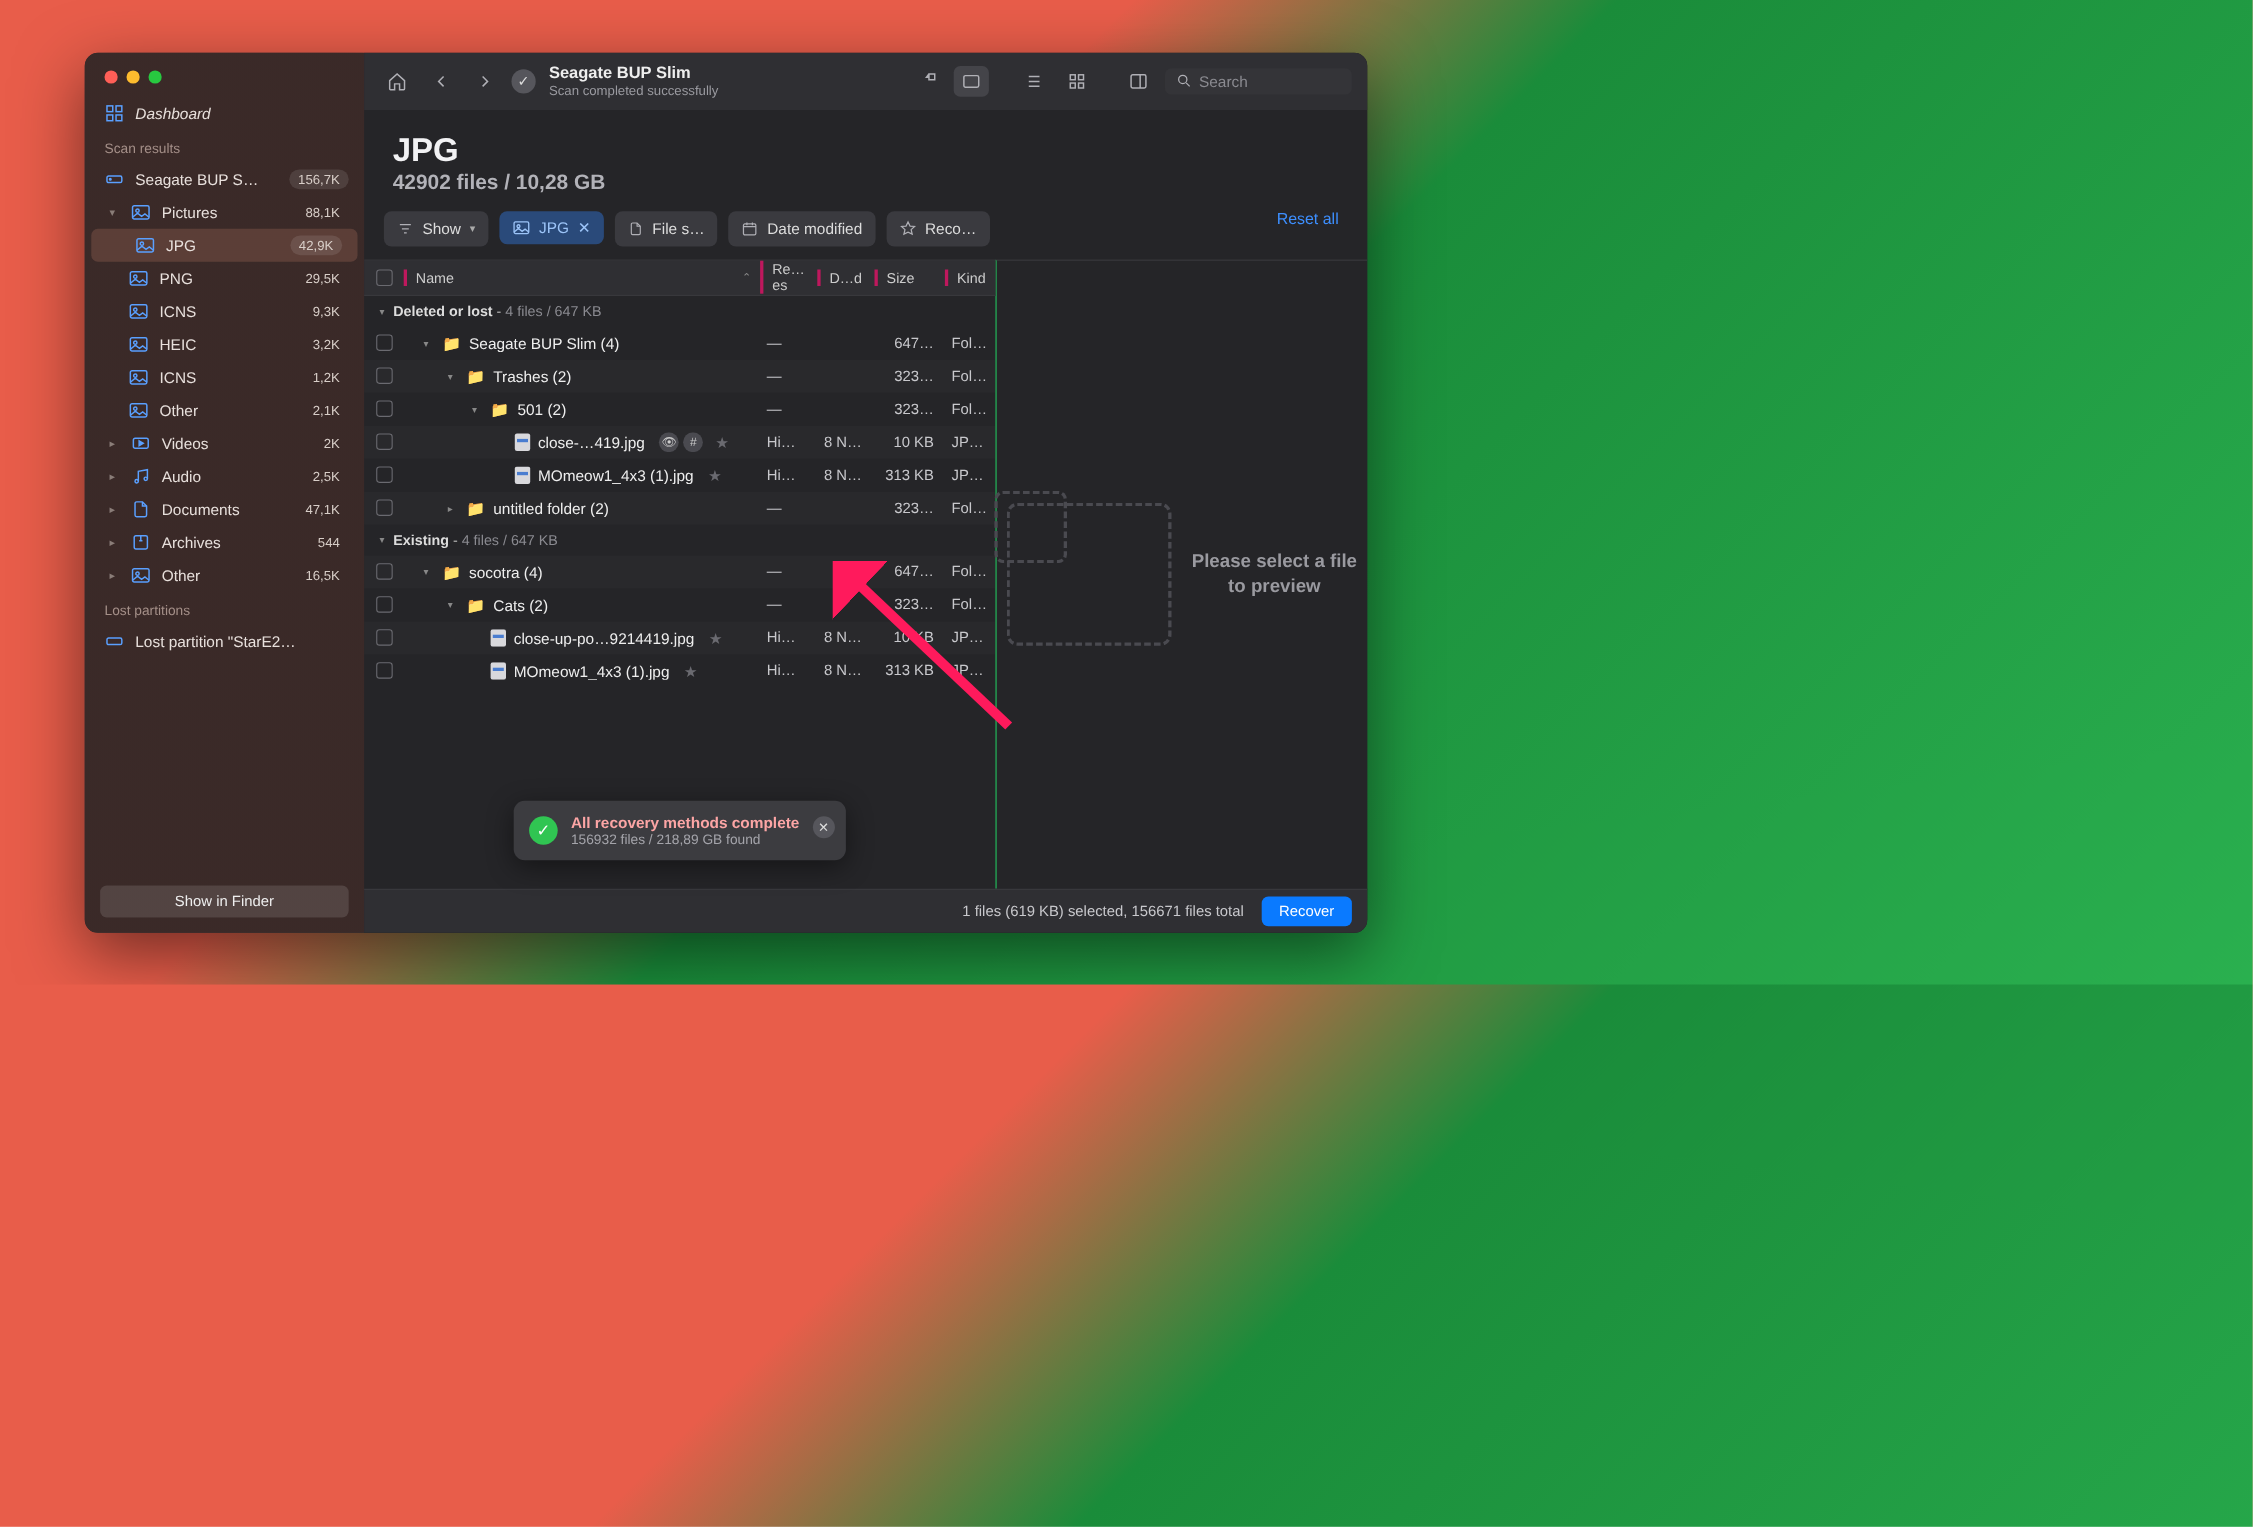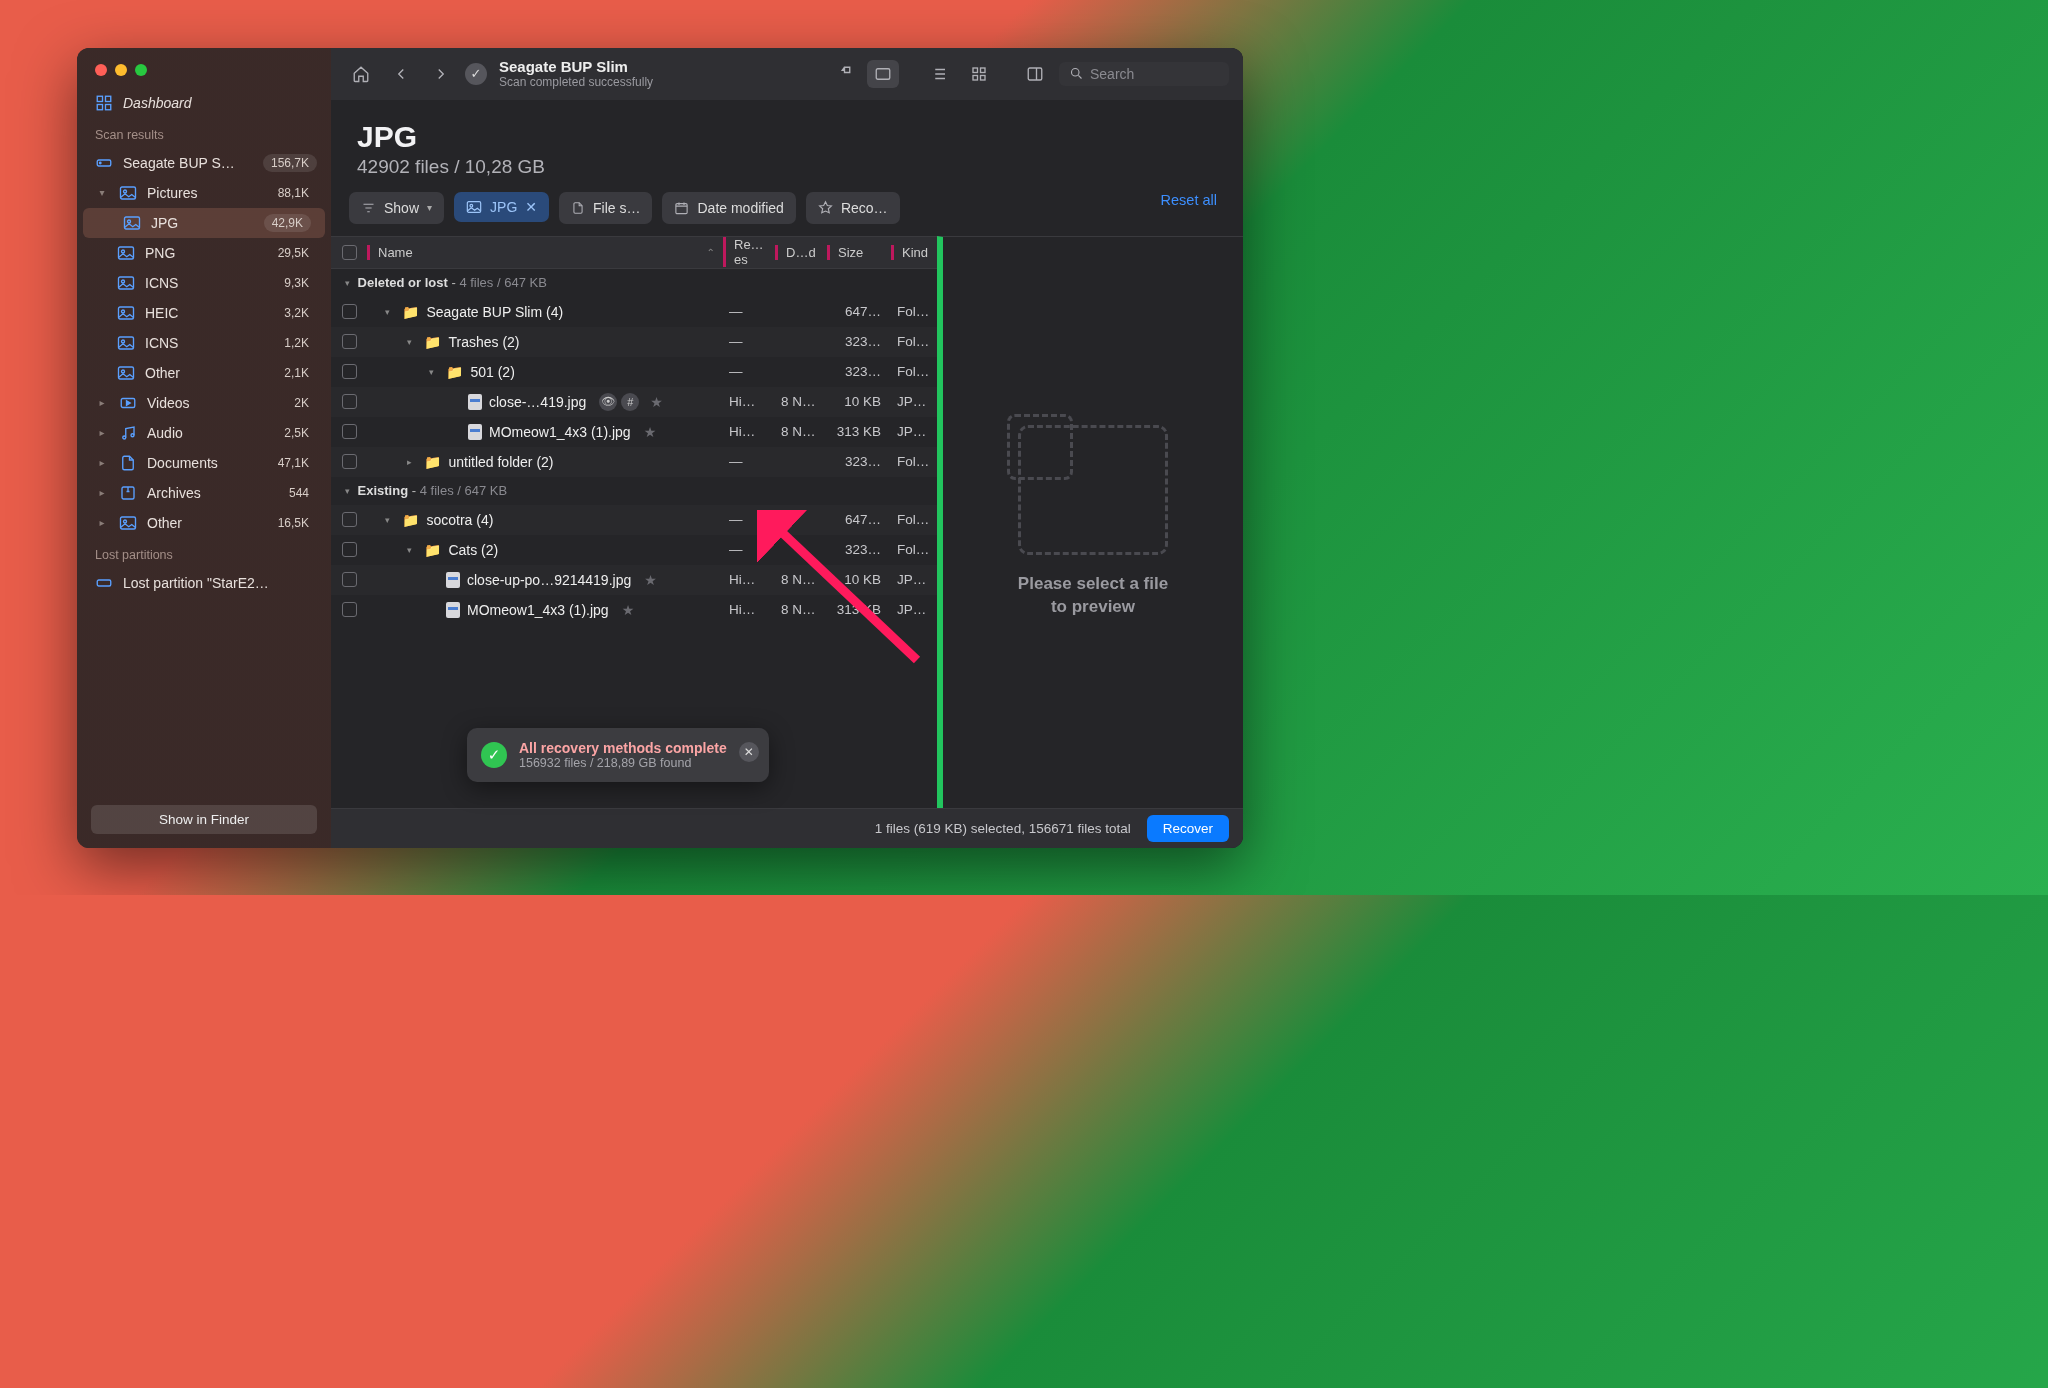--- a/index.html
+++ b/index.html
@@ -63,21 +63,21 @@
   .tbtn.active{background:#444449}
   .title-block { margin: 0 8px 0 4px; }
   .title-block .t1{font-size:15px;font-weight:600;color:#eee}
   .title-block .t2{font-size:12px;color:#9a9aa0}
   .toolbar .spacer{flex:1}
   .search-wrap{display:flex;align-items:center;gap:6px;background:#343438;border-radius:6px;padding:4px 10px;color:#8a8a90;font-size:14px;min-width:170px}
   .check-circle{width:22px;height:22px;border-radius:50%;background:#56565c;display:flex;align-items:center;justify-content:center;color:#ddd;font-size:13px}
 
   .page-head{padding:20px 26px 14px}
   .page-head h1{font-size:30px;font-weight:700;color:#f2f2f4}
-  .page-head .sub{font-size:19px;color:#b2b2b8;font-weight:400;margin-top:2px}
+  .page-head .sub{font-size:19px;color:#b2b2b8;font-weight:700;margin-top:2px}
 
   .filter-row{display:flex;gap:10px;padding:0 18px 12px;align-items:flex-start}
   .chip{background:#3a3a3f;border-radius:7px;padding:7px 12px;display:flex;align-items:center;gap:8px;font-size:14px;color:#ddd;cursor:pointer}
   .chip.active{background:#2a4a7a;color:#9cc4f8}
   .chip .x{color:#9cc4f8}
   .reset{margin-left:auto;color:#3d8fff;font-size:14.5px;cursor:pointer;padding-right:8px}
 
   .content-row{flex:1;display:flex;min-height:0}
   .file-pane{flex:1;min-width:0;border-top:1px solid #3a3a3e;position:relative}
   .col-head{display:flex;align-items:center;height:32px;background:#2f2f33;font-size:13px;color:#ccc;border-bottom:1px solid #3a3a3e}
@@ -97,21 +97,21 @@
   .r-cell{width:52px;padding:0 6px;color:#c8c8cc;font-size:13.5px;overflow:hidden;white-space:nowrap}
   .r-size{width:64px;text-align:right;padding-right:10px}
   .r-kind{width:46px}
   .fold-ico{color:#2e9dff;font-size:14px}
   .file-ico{width:14px;height:16px;background:#d8d8dc;border-radius:2px;position:relative}
   .file-ico::after{content:"";position:absolute;left:2px;right:2px;top:5px;height:3px;background:#4a7dd0}
   .mini{display:inline-flex;gap:4px;margin-left:6px}
   .mini span{width:18px;height:18px;border-radius:9px;background:#4a4a50;display:flex;align-items:center;justify-content:center;font-size:11px;color:#ccc}
   .star{color:#6a6a70}
 
-  .preview-pane{width:306px;border-left:6px solid #22c55e;border-top:1px solid #3a3a3e;display:flex;align-items:center;justify-content:center;flex-direction:column;gap:18px;color:#7a7a80}
+  .preview-pane{width:338px;border-left:1px solid #22c55e;border-top:1px solid #3a3a3e;display:flex;align-items:center;justify-content:center;flex-direction:row;gap:18px;color:#7a7a80}
   .dashed{width:150px;height:130px;border:3px dashed #4a4a50;border-radius:10px;position:relative}
   .dashed::before{content:"";position:absolute;left:-14px;top:-14px;width:60px;height:60px;border:3px dashed #4a4a50;border-radius:8px}
   .preview-pane .msg{font-size:17px;color:#9a9aa0;text-align:center;font-weight:600;line-height:1.35}
 
   .status-bar{height:40px;background:#2f2f33;display:flex;align-items:center;justify-content:flex-end;gap:16px;padding:0 14px;font-size:13.5px;color:#c8c8cc;border-top:1px solid #3a3a3e}
   .recover-btn{background:#0a7aff;color:#fff;padding:6px 16px;border-radius:6px;font-weight:500;cursor:pointer}
 
   .toast{position:absolute;left:390px;bottom:66px;background:#3c3c40;border-radius:10px;padding:12px 42px 12px 14px;display:flex;gap:12px;align-items:center;box-shadow:0 6px 24px rgba(0,0,0,.45)}
   .toast .ok{width:26px;height:26px;border-radius:50%;background:#30c552;display:flex;align-items:center;justify-content:center;color:#fff;font-size:15px}
   .toast .tmsg .l1{font-size:14px;font-weight:700;color:#fca5a5}

